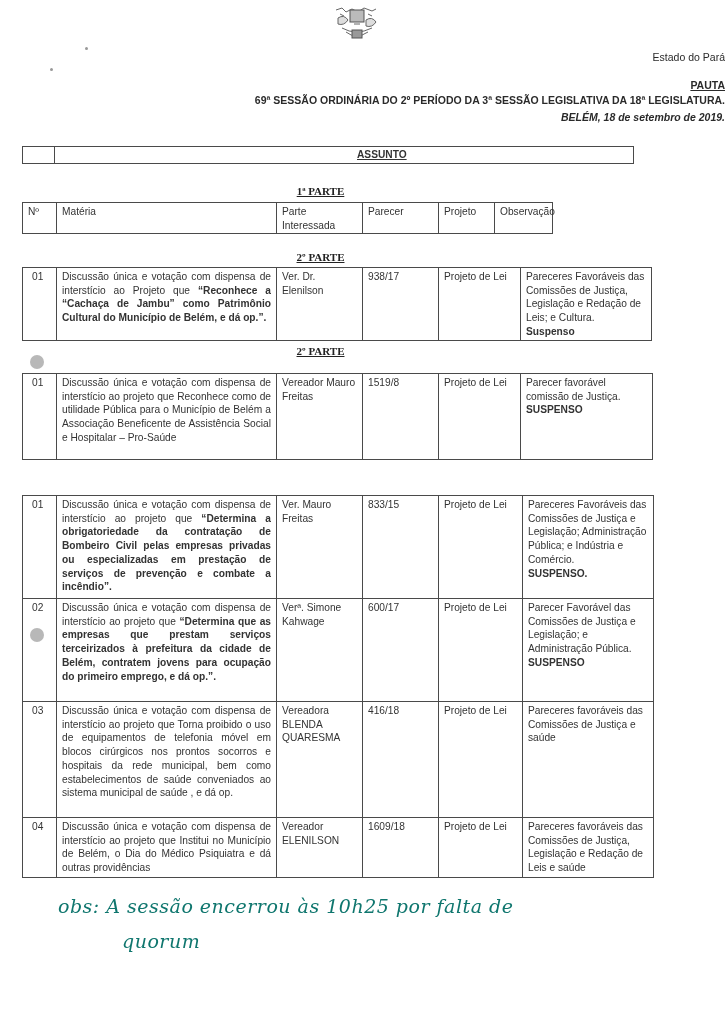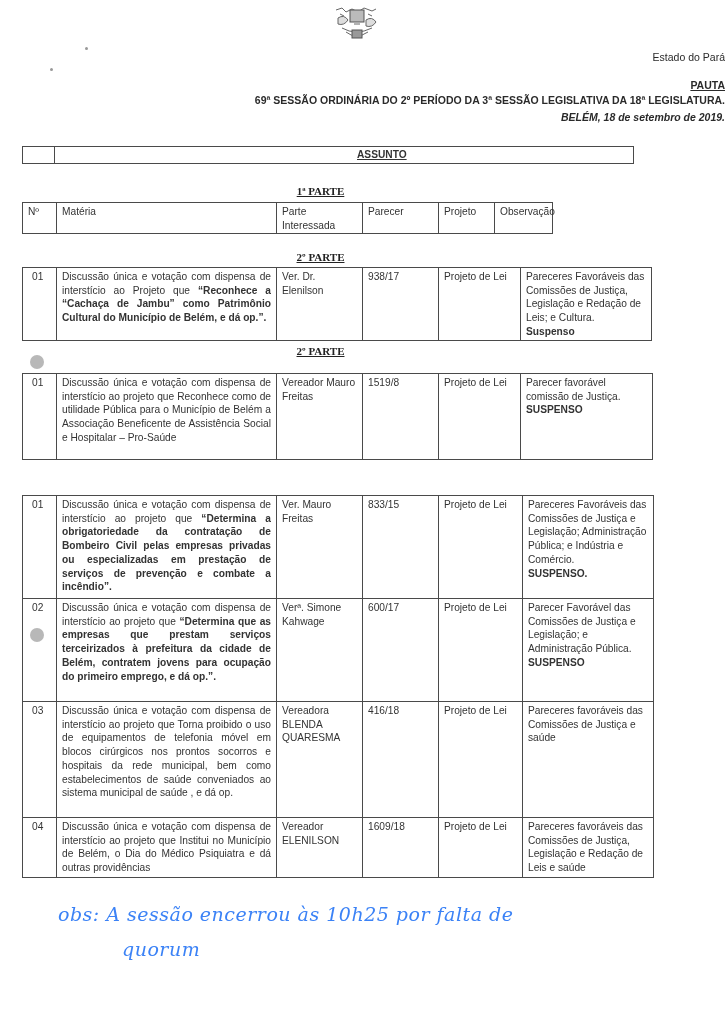--- a/index.html
+++ b/index.html
@@ -17,21 +17,21 @@
   table { position: absolute; border-collapse: collapse; table-layout: fixed; }
   td { border: 1px solid #4a4a4a; vertical-align: top; font-size: 10.2px; line-height: 13.7px; padding: 2px 5px 1px 5px; color: #333; }
   td.just { text-align: justify; text-align-last: left; }
   td.num { padding-left: 9px; }
   .strong { font-weight: bold; }
 
   .part-title { position: absolute; left: 0; width: 641px; text-align: center; font-size: 11px; font-weight: bold; text-decoration: underline; font-family: "Liberation Serif", "DejaVu Serif", serif; color: #222; }
 
   .punch { position: absolute; width: 14px; height: 14px; border-radius: 50%; background: #b8b8b8; }
 
-  .handwriting { position: absolute; font-family: "DejaVu Serif", serif; font-style: italic; color: #3b82f6; font-size: 19px; letter-spacing: 0.5px; margin-top: 8px; }
+  .handwriting { position: absolute; font-family: "DejaVu Serif", serif; font-style: italic; color: #0f766e; font-size: 19px; letter-spacing: 0.5px; }
 </style>
 </head>
 <body>
 
 <div class="page">
 
   <svg class="crest" viewBox="0 0 48 36">
     <g fill="none" stroke="#666" stroke-width="1">
       <path d="M4 4 L10 2 L14 6 L20 3 L26 6 L32 2 L40 5 L44 3"></path>
       <rect x="18" y="4" width="14" height="12" fill="#bbb" stroke="#555"></rect>

